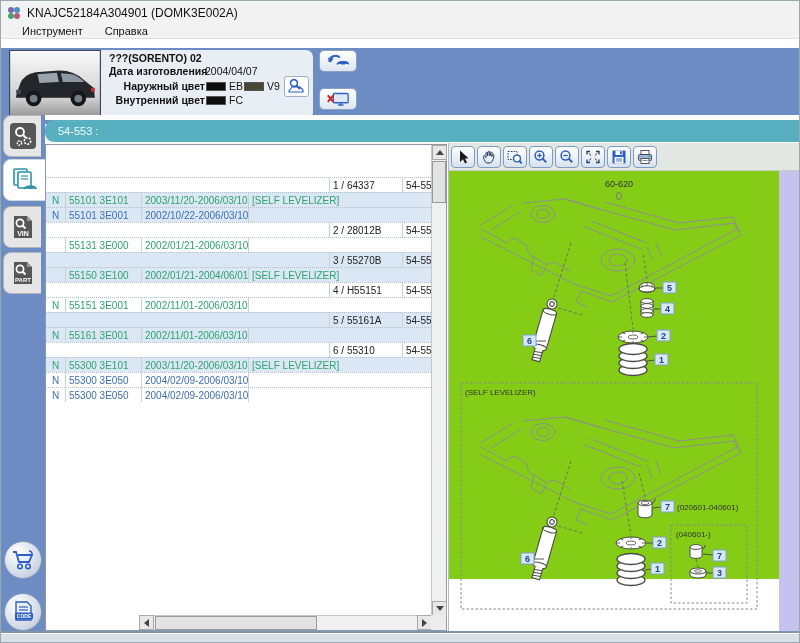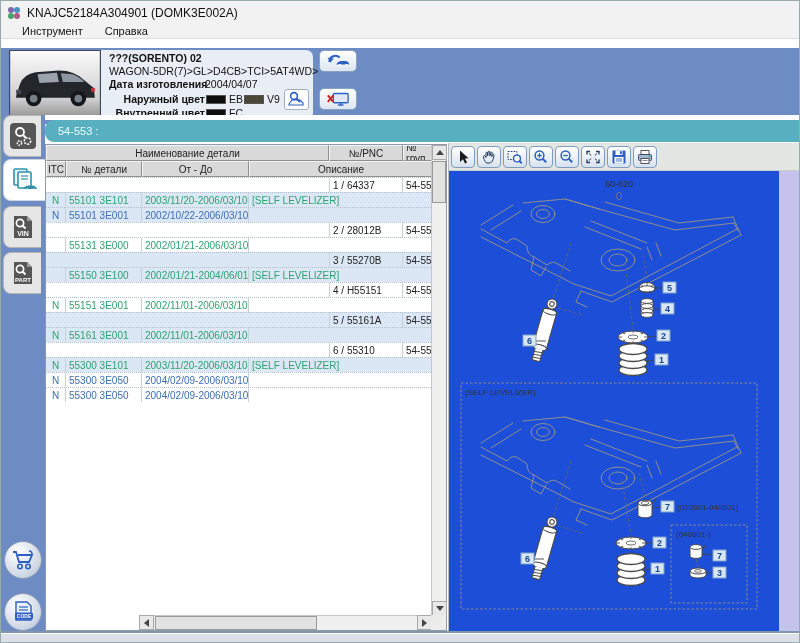--- a/index.html
+++ b/index.html
@@ -53,21 +53,21 @@
   .tri-left{width:0;height:0;border-top:4px solid transparent;border-bottom:4px solid transparent;border-right:5px solid #444;}
   .tri-right{width:0;height:0;border-top:4px solid transparent;border-bottom:4px solid transparent;border-left:5px solid #444;}
   .vthumb{position:absolute;left:0;top:16px;width:14px;height:42px;background:#e2e2e2;border:1px solid #9a9a9a;cursor:grab;}
   .hscroll{position:absolute;left:93px;bottom:0;width:294px;height:15px;background:#f0f0f0;border-top:1px solid #c8c8c8;}
   .hthumb{position:absolute;left:16px;top:0;width:162px;height:14px;background:#e2e2e2;border:1px solid #9a9a9a;cursor:grab;}
   .corner{position:absolute;right:0;bottom:0;width:15px;height:15px;background:#ececec;}
   
   .diagpanel{position:absolute;left:447px;top:142px;width:353px;height:488px;background:#fff;border-left:1px solid #b5bcc4;}
   .dtoolbar{position:absolute;left:0;top:0;width:353px;height:28px;background:#e3e7e3;border-bottom:1px solid #c6ccc6;display:flex;align-items:center;padding-left:2px;gap:2px;}
   .tbtn{width:24px;height:22px;border:1px solid #7d9cc0;border-radius:4px;background:linear-gradient(#ffffff,#d7e2ee);display:flex;align-items:center;justify-content:center;cursor:pointer;padding:0;}
-  .canvas{position:absolute;left:0;top:28px;width:331px;height:460px;background:#1d4ed8;}
+  .canvas{position:absolute;left:0;top:28px;width:331px;height:408px;background:#84cc16;}
   .lavender{position:absolute;right:0;top:28px;width:22px;height:460px;background:#c5c2ee;}
   
   .statusbar{position:absolute;left:0;top:630px;width:800px;height:13px;background:#dadfe8;border-top:2px solid #8096ad;box-shadow:inset 0 1px 0 #fff;}
   svg text{font-family:"Liberation Sans",sans-serif;}
   .co rect{fill:#d9e6f4;stroke:#7ea3cc;}
   .co text{fill:#15488f;font-weight:bold;font-size:9px;text-anchor:middle;}
   .co line{stroke:#444;stroke-width:0.9;}
   .dash{stroke:#666;stroke-width:0.9;stroke-dasharray:3,2.4;fill:none;}
   .dlabel{font-size:8px;fill:#333;}
 </style>
@@ -108,23 +108,20 @@
         <circle cx="24" cy="49" r="4" fill="#777f88"></circle>
       <circle cx="70" cy="49" r="8" fill="#15171a"></circle>
         <circle cx="70" cy="49" r="4" fill="#777f88"></circle>
       <rect x="83" y="38" width="4" height="4" fill="#b33"></rect>
       <rect x="6" y="40" width="5" height="4" fill="#444a52"></rect>
     </svg>
 
     <div class="infopanel">
       <div class="ir">
           <span class="b">???(SORENTO) 02</span>
-        </div>
-      <div class="ir">
-          <span>WAGON-5DR(7)&gt;GL&gt;D4CB&gt;TCI&gt;5AT4WD&gt;</span>
         </div>
       <div class="ir">
         <span class="lbl">Дата изготовления</span>
         <span>2004/04/07</span>
       </div>
       <div class="ir" style="height:16px;">
         <span class="lbl">Наружный цвет</span>
         <span class="sw" style="background:#0d0d0d;"></span>
         <span>EB</span>
         <span class="sw" style="background:#4b4738;"></span>
@@ -221,29 +218,20 @@
         <text x="13" y="18" fill="#fff" font-size="5" font-weight="bold" text-anchor="middle">CODE</text>
       </svg>
     </div>
   </div>
 
   <div class="sectionbar">
     <span>54-553 :</span>
   </div>
 
   <div class="tablepanel">
-    <div class="thead">
-      <div class="hcell" style="left:0;top:0;width:283px;height:16px;">Наименование детали</div>
-      <div class="hcell" style="left:283px;top:0;width:74px;height:16px;">№/PNC</div>
-      <div class="hcell" style="left:357px;top:0;width:30px;height:16px;justify-content:flex-start;padding-left:2px;">№ груп</div>
-      <div class="hcell" style="left:0;top:16px;width:20px;height:16px;">ITC</div>
-      <div class="hcell" style="left:20px;top:16px;width:76px;height:16px;">№ детали</div>
-      <div class="hcell" style="left:96px;top:16px;width:107px;height:16px;">От - До</div>
-      <div class="hcell" style="left:203px;top:16px;width:184px;height:16px;">Описание</div>
-    </div>
 
     <div class="tbody">
         <div class="trow pnc">
           <div class="cell pncv">1 / 64337</div>
           <div class="cell grp">54-553</div>
         </div>
         <div class="trow hl part c-green">
           <div class="cell itc">N</div>
           <div class="cell pno">55101 3E101</div>
           <div class="cell rng">2003/11/20-2006/03/10</div>

